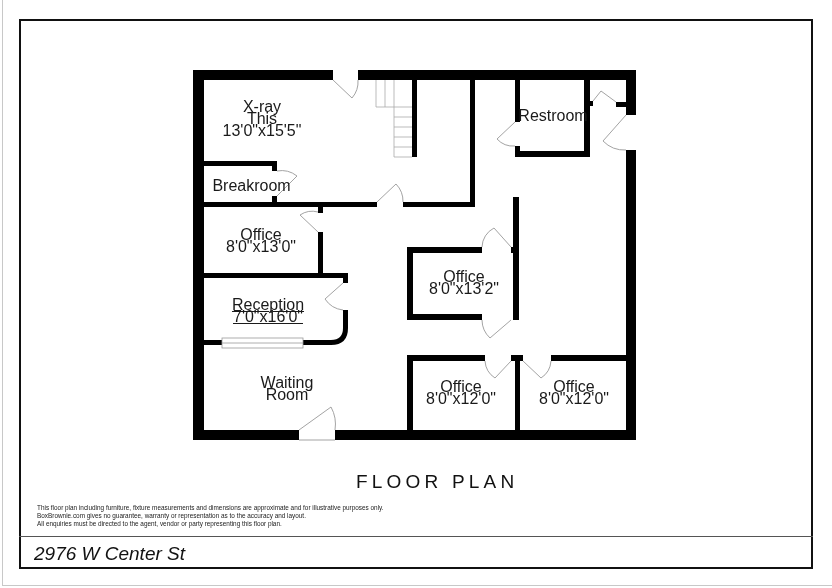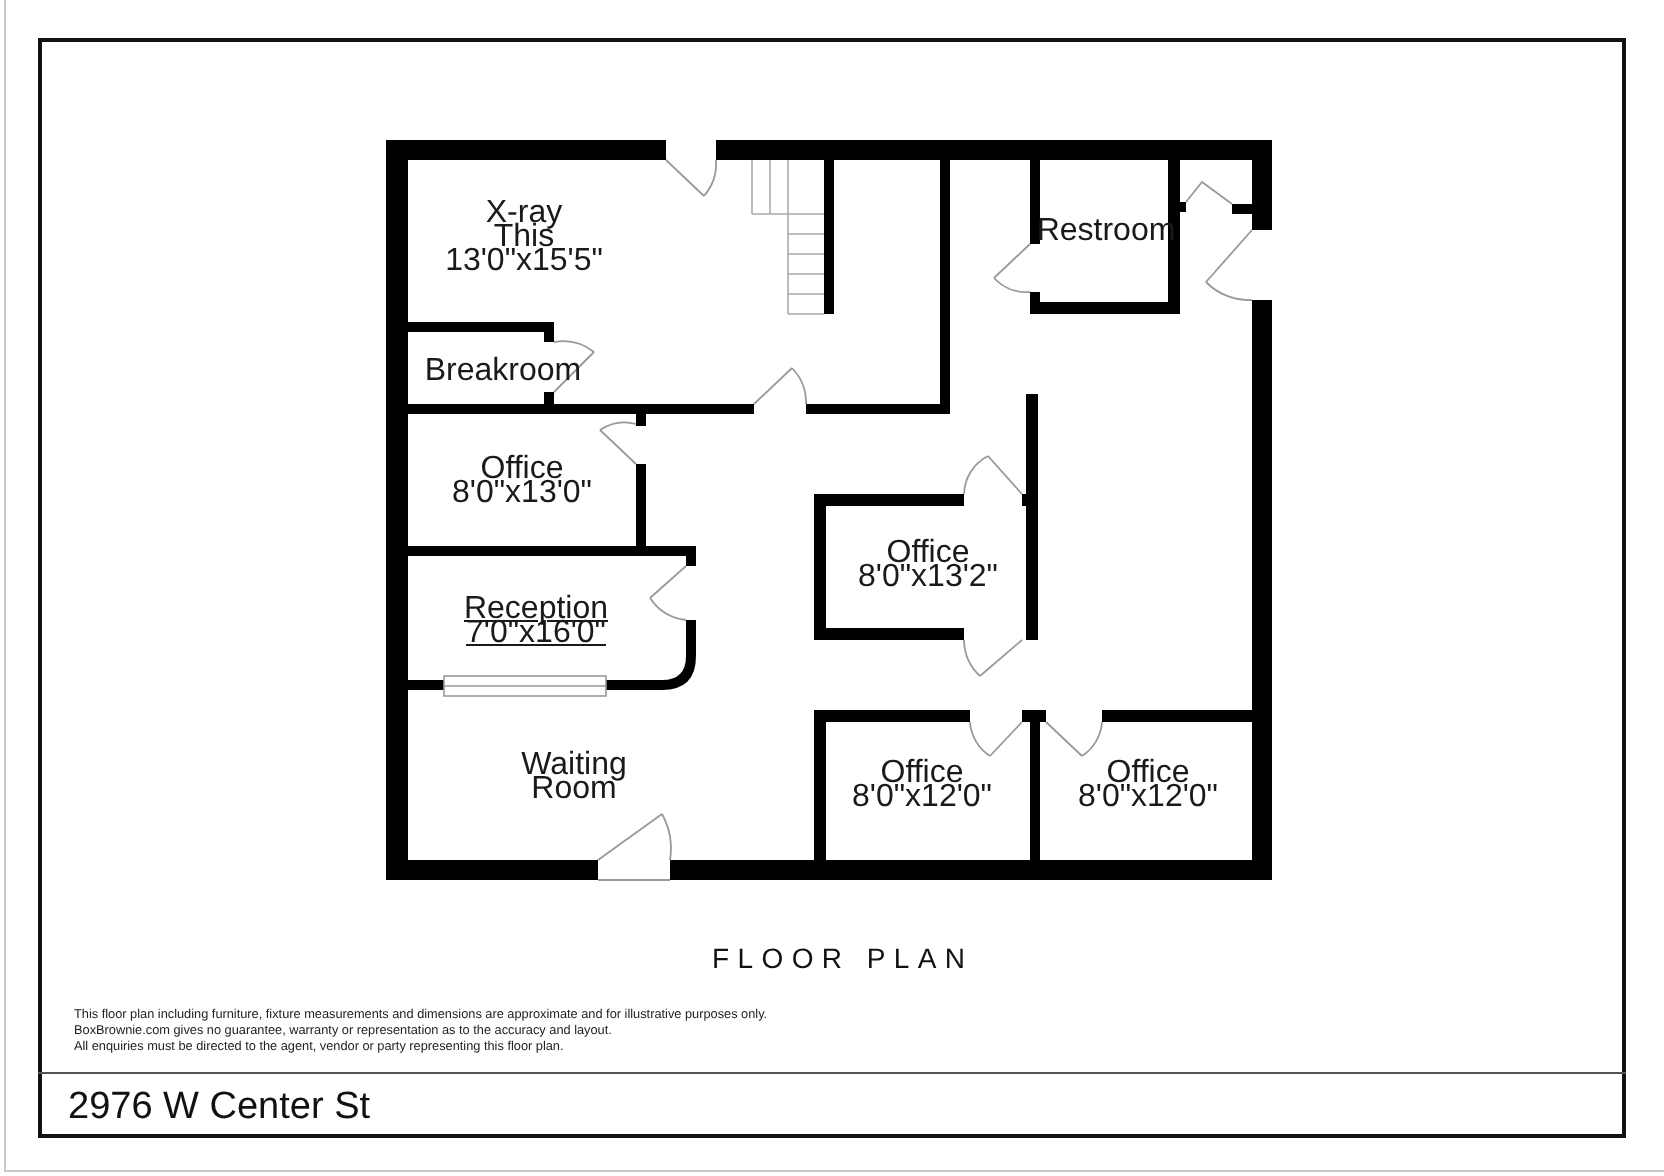--- a/index.html
+++ b/index.html
@@ -2,24 +2,24 @@
 <html><head>
 <meta charset="utf-8">
 <style>
   html,body{margin:0;padding:0;background:#ffffff;}
   body{width:832px;height:588px;position:relative;overflow:hidden;font-family:"Liberation Sans",sans-serif;color:#111;}
   .page-edge{position:absolute;left:2px;top:0;width:830px;height:586px;border-left:1px solid #c8c8c8;border-bottom:1px solid #c8c8c8;box-sizing:border-box;}
   .frame{position:absolute;left:19px;top:19px;width:794px;height:550px;border:2px solid #111;box-sizing:border-box;}
   .divider{position:absolute;left:19px;top:536px;width:794px;height:1px;background:#555;}
   .plan{position:absolute;left:0;top:0;}
   .room-label{position:absolute;font-size:16px;line-height:12px;text-align:center;color:#1a1a1a;transform:translateX(-50%);white-space:nowrap;}
-  .title{position:absolute;left:356px;top:471px;font-size:14px;letter-spacing:4.2px;color:#111;}
+  .title{position:absolute;left:356px;top:471px;font-size:19px;letter-spacing:4.2px;color:#111;}
   .disclaimer{position:absolute;left:37px;top:504px;font-size:6.4px;line-height:8.2px;color:#222;}
   .disclaimer div{white-space:nowrap;}
-  .address{position:absolute;left:34px;top:543px;font-size:19px;color:#111;}
+  .address{position:absolute;left:34px;top:543px;font-size:19px;color:#111;font-style:italic;}
 </style>
 </head>
 <body>
 
 <div class="page-edge"></div>
 <div class="frame"></div>
 <div class="divider"></div>
 
 <svg class="plan" width="832" height="588" viewBox="0 0 832 588" xmlns="http://www.w3.org/2000/svg">
   <g fill="#000">

